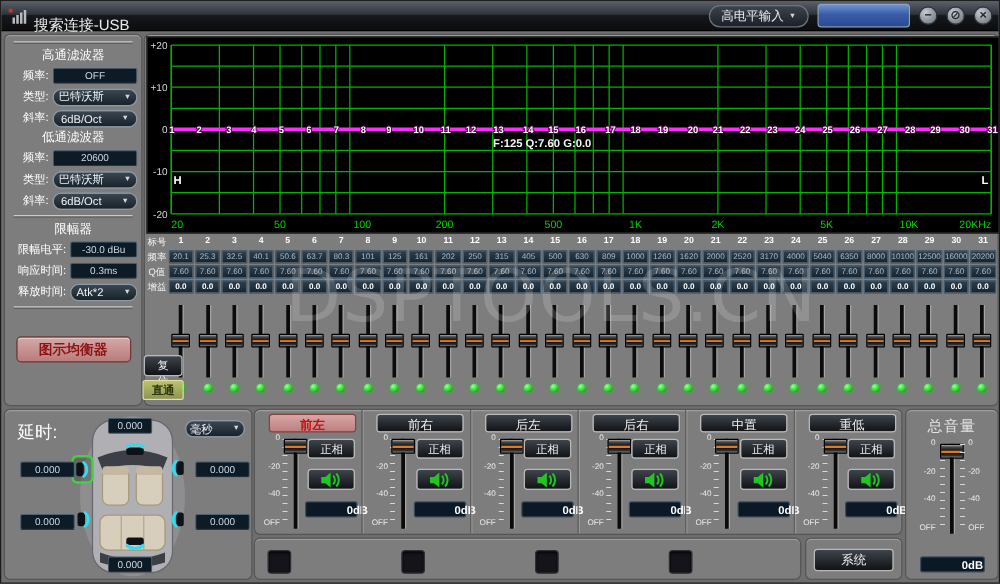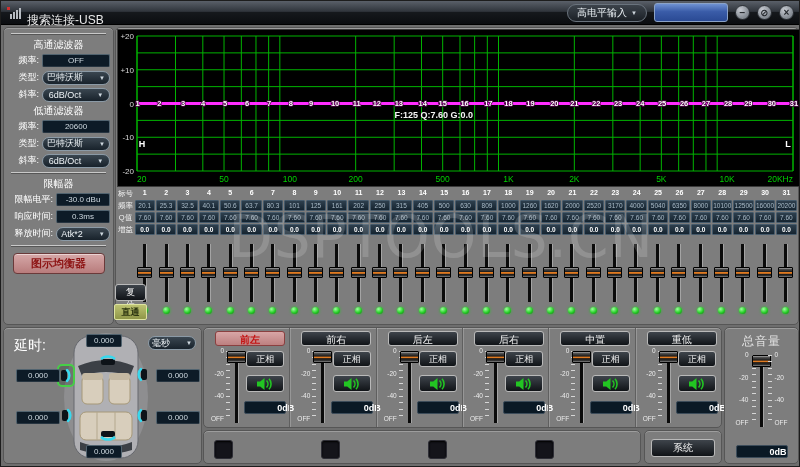--- a/index.html
+++ b/index.html
@@ -38,21 +38,21 @@
   .frow .lb{color:#fff;font-size:9px;width:32px;text-align:right;flex-shrink:0;}
   .frow.wide .lb{width:46px;}
   .frow .ctl{flex:1;margin-left:3px;}
   .val-input{background:#0d1b27;border:1px solid #51636f;border-bottom-color:#263440;color:#cfd9e0;
     font-size:8px;text-align:center;height:13px;line-height:12px;border-radius:2px;box-sizing:border-box;}
   .ddl{background:linear-gradient(#3a4650,#18222b);border:1px solid #8b9aa6;border-radius:8px;color:#eef3f6;
     font-size:9px;height:14px;display:flex;align-items:center;justify-content:center;gap:16px;box-sizing:border-box;}
   .ddl .arr{font-size:6px;color:#cfd9e0;}
   .geq-wrap{text-align:center;margin-top:7px;}
   .geq{width:92px;height:21px;border-radius:4px;border:1px solid #6a3a3a;color:#8d1414;font-weight:bold;font-size:11px;
-    background:linear-gradient(#d6a8a8,#b87c7c);box-shadow:inset 0 1px 0 rgba(255,255,255,.5);}
+    background:linear-gradient(#d6a8a8,#b87c7c);box-shadow:inset 0 1px 0 rgba(255,255,255,.5);margin-top:16px;}
   
   .main{left:114px;top:26px;width:684px;height:298px;}
   .graph{position:absolute;left:1px;top:1px;background:#000;border:1px solid #3a3a3a;}
   .etable{position:absolute;left:1px;top:160px;width:680px;}
   .trow{display:flex;height:11px;margin-bottom:1px;}
   .tlabel{width:17px;font-size:7.5px;color:#f2f2f2;text-align:center;line-height:11px;flex-shrink:0;}
   .tcells{flex:1;display:flex;}
   .tcell{flex:1;margin:0 .5px;font-size:6.5px;text-align:center;line-height:10px;overflow:hidden;}
   .tcell.box{background:linear-gradient(#2e3f4d,#152430);border:1px solid #455a6b;border-radius:1px;color:#a9bac7;line-height:9px;}
   .tcell.idx{color:#fff;font-weight:bold;font-size:7px;}

